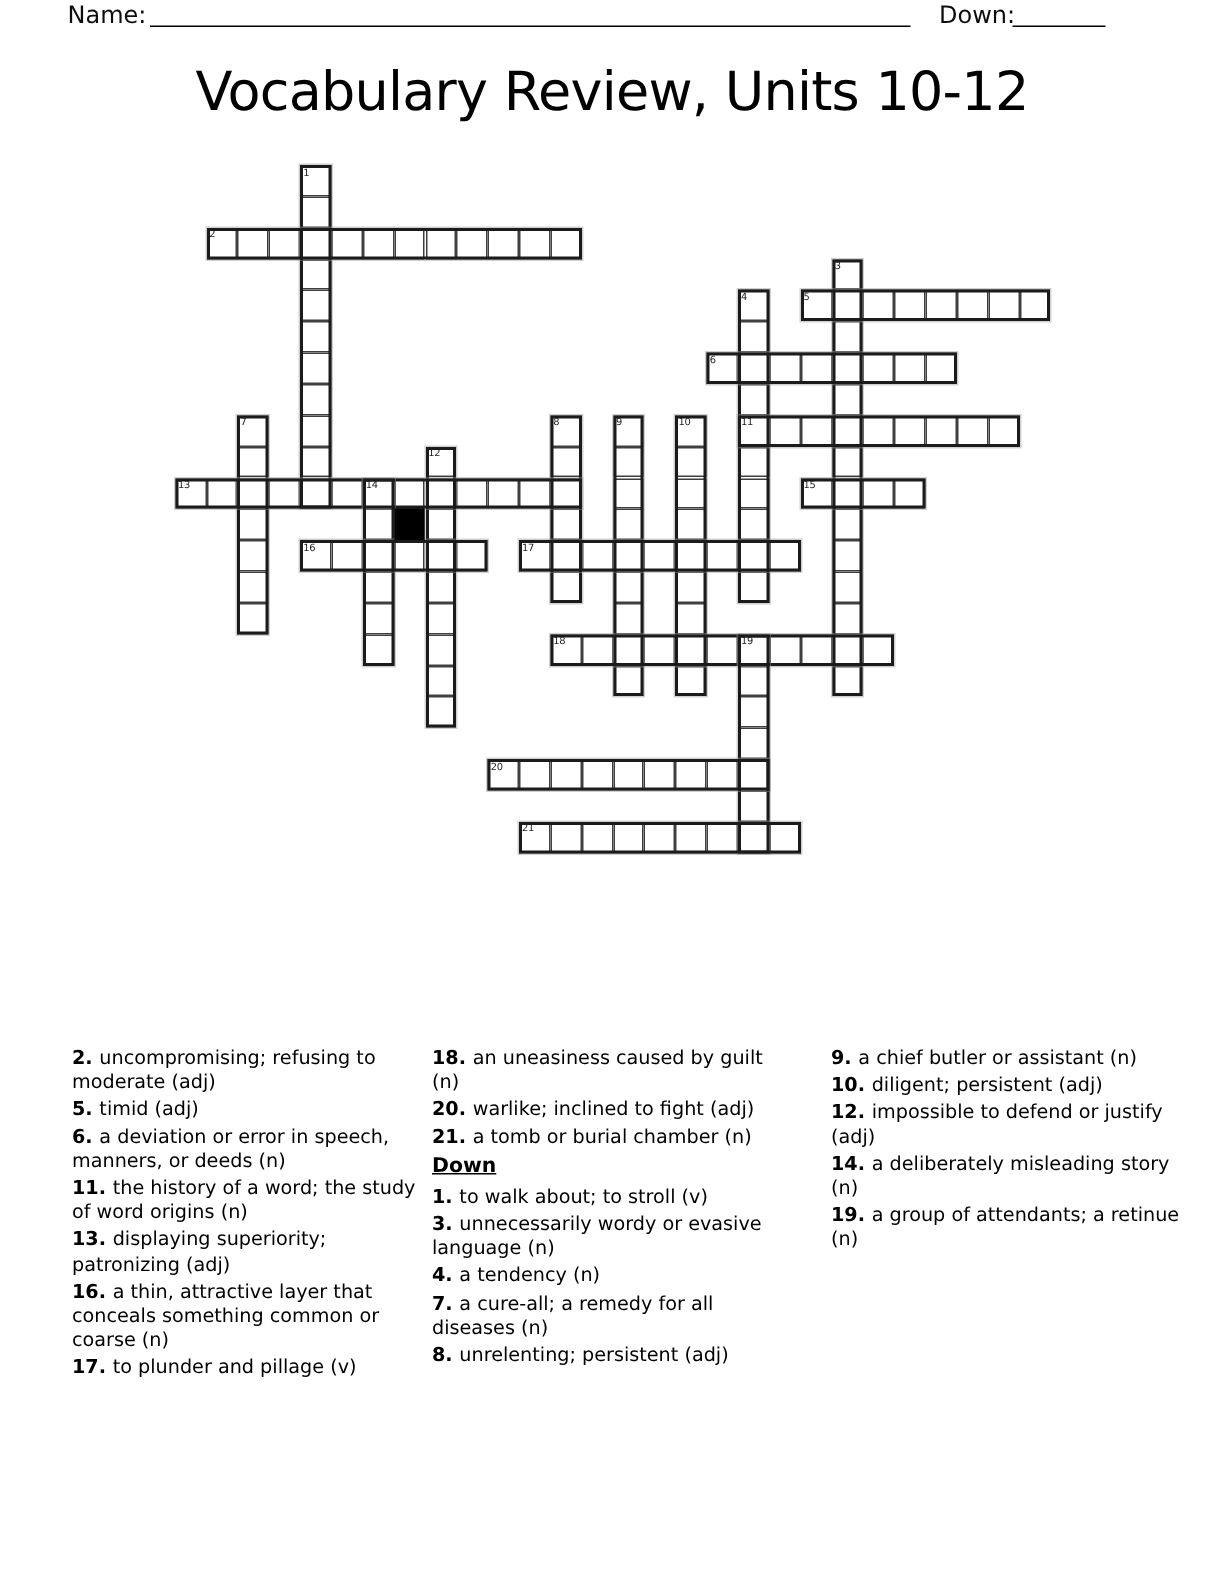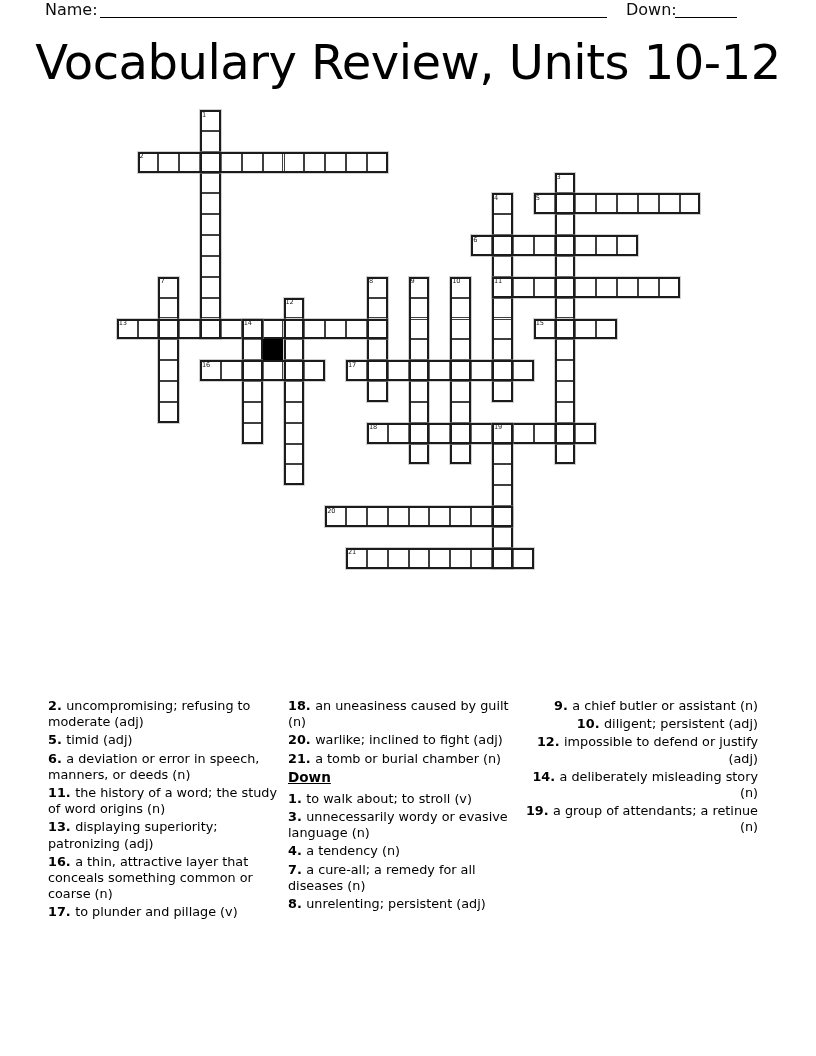--- a/index.html
+++ b/index.html
@@ -5,34 +5,34 @@
   html,body{margin:0;padding:0;background:#fff;}
   .page{position:relative;width:816px;height:1056px;background:#ffffff;overflow:hidden;
         font-family:"DejaVu Sans","Liberation Sans",sans-serif;color:#000;}
   .hdr-label{position:absolute;top:0px;font-size:16px;color:#0d0d0d;white-space:nowrap;}
   .hdr-label.name{left:45px;}
   .hdr-label.date{left:626px;}
   .rule{position:absolute;top:17px;height:0;border-top:1.6px solid #000;}
   .rule.name-rule{left:100px;width:507px;}
   .rule.date-rule{left:675px;width:62px;}
   .title{position:absolute;top:36px;left:0;width:816px;text-align:center;
-         font-size:48px;line-height:52px;letter-spacing:-0.5px;color:#000;font-weight:500;}
+         font-size:36px;line-height:52px;letter-spacing:-0.5px;color:#000;font-weight:500;}
   .grid{position:absolute;left:0;top:0;width:816px;height:700px;}
   .cell{position:absolute;width:20.85px;height:20.85px;background:#fff;
         border:1px solid #3f3f3f;box-sizing:border-box;}
   .cell.black{background:#000;border-color:#000;}
   .word-rect{position:absolute;border:2px solid #1b1b1b;box-sizing:border-box;
              pointer-events:none;box-shadow:0 0 0 1px rgba(150,150,150,0.45);}
   .cell-num{position:absolute;font-size:6.6px;line-height:7.5px;color:#1c1c1c;
             letter-spacing:-0.2px;}
   .clues{position:absolute;left:0;top:698px;width:816px;}
   .clue-col{position:absolute;top:0;}
   .clue-col.c0{left:48px;width:232px;}
   .clue-col.c1{left:288px;width:230px;}
-  .clue-col.c2{left:524px;width:234px;text-align:right;}
+  .clue-col.c2{left:554px;width:234px;}
   .clue-heading{font-size:13.6px;font-weight:bold;text-decoration:underline;
                 margin:0 0 5px 0;line-height:17px;}
   .clue-item{font-size:12.8px;line-height:16.2px;margin:0 0 2px 0;}
   .clue-num{font-weight:bold;}
 </style>
 </head>
 <body>
 
 <div class="page">
   <span class="hdr-label name">Name:</span>

